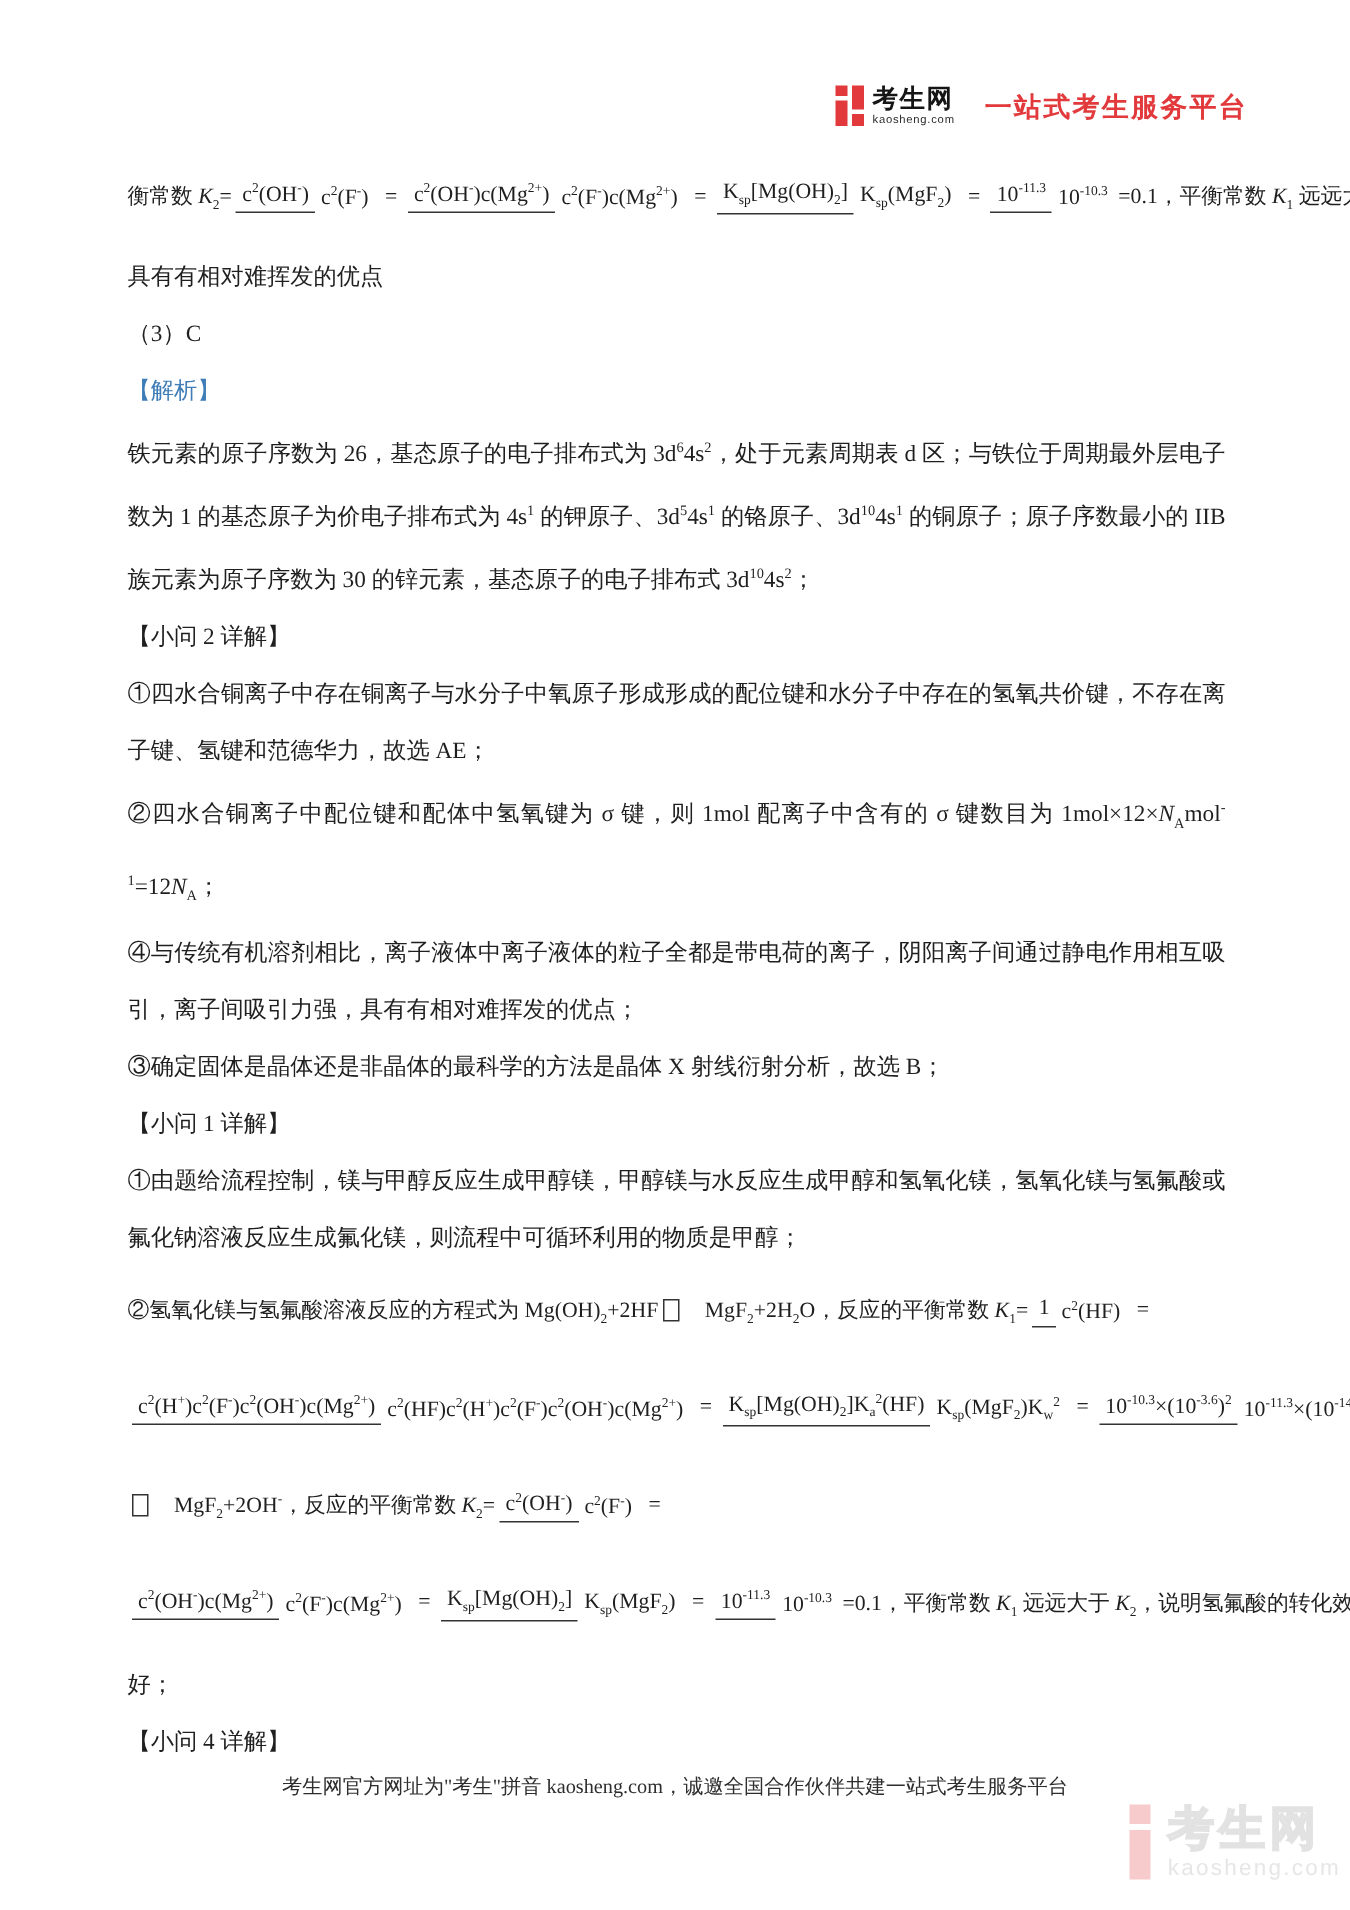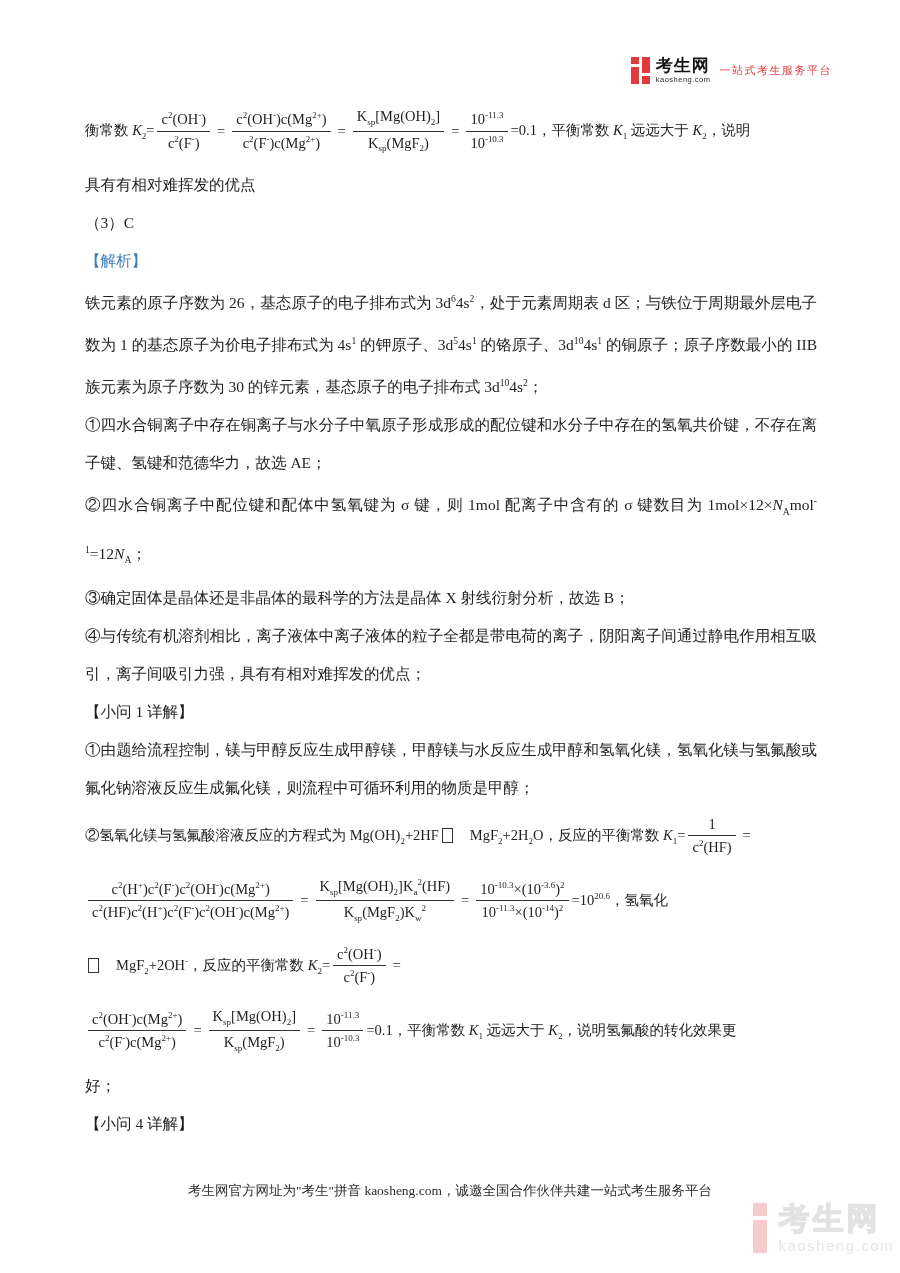--- a/index.html
+++ b/index.html
@@ -13,31 +13,31 @@
           font-family:"Liberation Sans","DejaVu Sans",sans-serif; }
   .logo-icon { position:relative; width:20px; height:27px; margin-right:5px; }
   .logo-icon i { position:absolute; background:#e23a3c; display:block; }
   .logo-icon .b1 { left:0; top:0;  width:8px; height:7px; }
   .logo-icon .b2 { left:0; top:10px; width:8px; height:17px; }
   .logo-icon .b3 { left:11px; top:0; width:8px; height:16px; }
   .logo-icon .b4 { left:11px; top:19px; width:8px; height:8px; }
   .logo-txt { display:flex; flex-direction:column; line-height:1; }
   .logo-brand { font-size:17px; font-weight:bold; color:#151515; letter-spacing:1px; }
   .logo-domain { font-size:7.5px; color:#2a2a2a; margin-top:2px; letter-spacing:.5px; }
-  .logo-tagline { font-size:11px; font-weight:normal; color:#e23a3c; margin-left:9px; letter-spacing:1.5px; }
+  .logo-tagline { font-size:18px; font-weight:bold; color:#e23a3c; margin-left:20px; letter-spacing:1.5px; }
   
   .doc { position:absolute; left:85px; top:96px; width:732px; font-size:15.5px; }
   .line { margin:0; line-height:38px; text-align:justify; }
   .blue { color:#3f7db8; }
   sup { font-size:62%; }
   sub { font-size:62%;margin-top:24px; }
   
   .fline { display:flex; align-items:center; white-space:nowrap; font-size:14.5px; }
   .hA { height:70px; } .hB { height:72px; } .hC { height:72px; } .hM { height:58px; }
-  .frac { display:inline-flex; flex-direction:column; text-align:center; line-height:1.3; margin:0 3px; }
+  .frac { display:inline-flex; flex-direction:row; text-align:center; line-height:1.3; margin:0 3px; }
   .frac .num { border-bottom:1px solid #333; padding:0 4px 2px; display:block; }
   .frac .den { padding:2px 4px 0; display:block; }
   .eq { margin:0 4px; }
   .tofu { display:inline-block; width:11px; height:15px; border:1.3px solid #333; margin:0 17px 0 3px; }
   
   .footer { position:absolute; left:0; top:1176px; width:900px; text-align:center;
             font-size:13.5px; color:#2d2d2d; line-height:30px; }
   
   .watermark { position:absolute; right:6px; top:1203px; display:flex; align-items:center; opacity:1;
                font-family:"Liberation Sans","DejaVu Sans",sans-serif; }
@@ -89,24 +89,25 @@
         <span class="num">10<sup>-11.3</sup></span>
         <span class="den">10<sup>-10.3</sup></span>
       </span>
     <span>=0.1，平衡常数 <i>K</i><sub>1</sub> 远远大于 <i>K</i><sub>2</sub>，说明</span>
   </div>
 
   <p class="line">具有有相对难挥发的优点</p>
   <p class="line">（3）C</p>
   <p class="line blue">【解析】</p>
   <p class="line">铁元素的原子序数为 26，基态原子的电子排布式为 3d<sup>6</sup>4s<sup>2</sup>，处于元素周期表 d 区；与铁位于周期最外层电子数为 1 的基态原子为价电子排布式为 4s<sup>1</sup> 的钾原子、3d<sup>5</sup>4s<sup>1</sup> 的铬原子、3d<sup>10</sup>4s<sup>1</sup> 的铜原子；原子序数最小的 IIB 族元素为原子序数为 30 的锌元素，基态原子的电子排布式 3d<sup>10</sup>4s<sup>2</sup>；</p>
+  <p class="line">【小问 2 详解】</p>
   <p class="line">①四水合铜离子中存在铜离子与水分子中氧原子形成形成的配位键和水分子中存在的氢氧共价键，不存在离子键、氢键和范德华力，故选 AE；</p>
   <p class="line">②四水合铜离子中配位键和配体中氢氧键为 σ 键，则 1mol 配离子中含有的 σ 键数目为 1mol×12×<i>N</i><sub>A</sub>mol<sup>-1</sup>=12<i>N</i><sub>A</sub>；</p>
+  <p class="line">④与传统有机溶剂相比，离子液体中离子液体的粒子全都是带电荷的离子，阴阳离子间通过静电作用相互吸引，离子间吸引力强，具有有相对难挥发的优点；</p>
   <p class="line">③确定固体是晶体还是非晶体的最科学的方法是晶体 X 射线衍射分析，故选 B；</p>
-  <p class="line">④与传统有机溶剂相比，离子液体中离子液体的粒子全都是带电荷的离子，阴阳离子间通过静电作用相互吸引，离子间吸引力强，具有有相对难挥发的优点；</p>
   <p class="line">【小问 1 详解】</p>
   <p class="line">①由题给流程控制，镁与甲醇反应生成甲醇镁，甲醇镁与水反应生成甲醇和氢氧化镁，氢氧化镁与氢氟酸或氟化钠溶液反应生成氟化镁，则流程中可循环利用的物质是甲醇；</p>
 
   <div class="fline hM">
     <span>②氢氧化镁与氢氟酸溶液反应的方程式为 Mg(OH)<sub>2</sub>+2HF</span>
     <span class="tofu"></span>
     <span>MgF<sub>2</sub>+2H<sub>2</sub>O，反应的平衡常数 <i>K</i><sub>1</sub>=</span>
     <span class="frac">
         <span class="num">1</span>
         <span class="den">c<sup>2</sup>(HF)</span>

